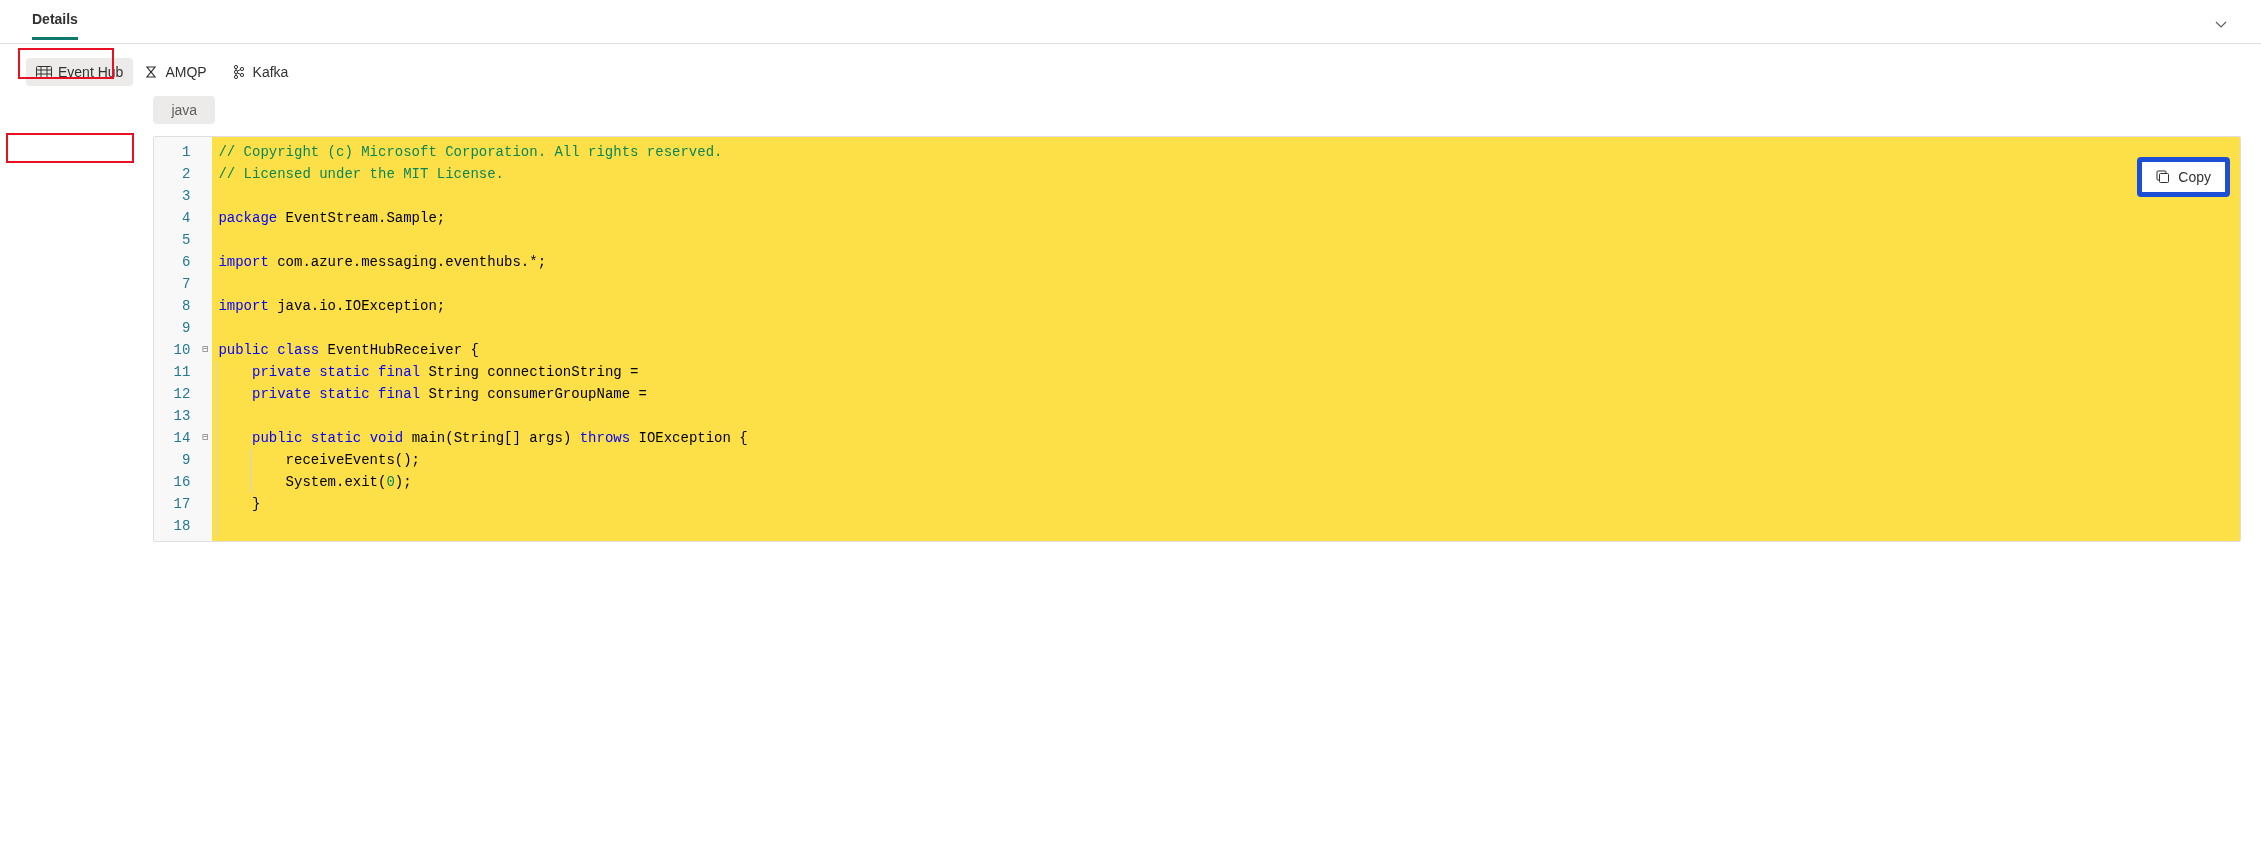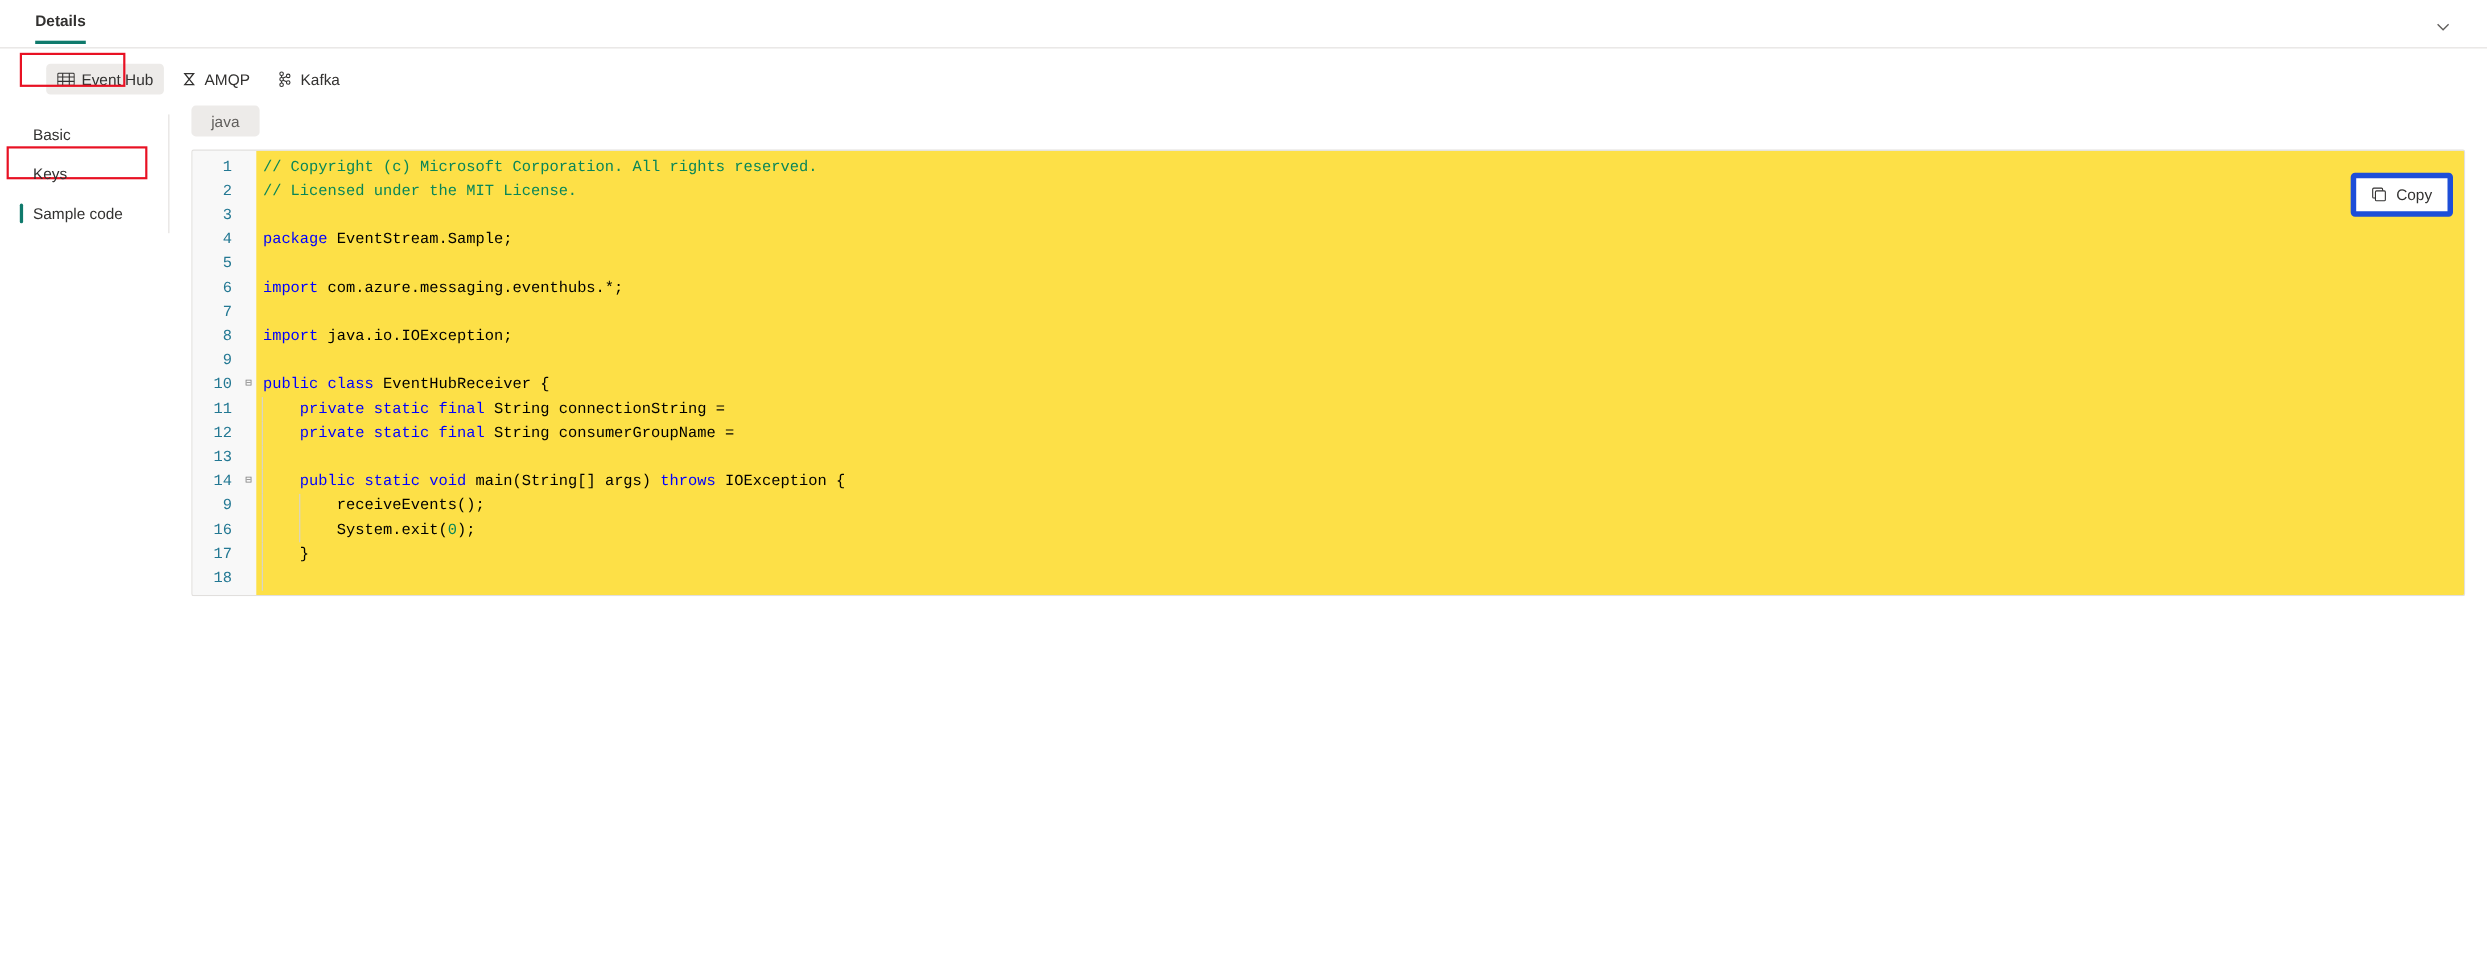--- a/index.html
+++ b/index.html
@@ -35,21 +35,21 @@
       gap: 0;
     }
     .left-column {
       width: 136px;
       flex-shrink: 0;
     }
     .top-tabs {
       display: flex;
       gap: 4px;
       align-items: center;
-      padding-left: 24px;
+      padding-left: 8px;
       margin-bottom: 10px;
     }
     .top-tab {
       display: inline-flex;
       align-items: center;
       gap: 6px;
       padding: 6px 10px;
       border-radius: 4px;
       cursor: pointer;
       font-size: 14px;
@@ -224,27 +224,20 @@
               <line x1="0.5" y1="4" x2="15.5" y2="4"></line>
               <line x1="0.5" y1="8" x2="15.5" y2="8"></line>
               <line x1="5" y1="0.5" x2="5" y2="11.5"></line>
               <line x1="11" y1="0.5" x2="11" y2="11.5"></line>
             </svg>
         </span>
         <span>Event Hub</span>
       </div>
     </div>
 
-    <div class="left-column">
-      <div class="side-nav">
-        <div class="side-nav-item">Basic</div>
-        <div class="side-nav-item">Keys</div>
-        <div class="side-nav-item active">Sample code</div>
-      </div>
-    </div>
   </div>
 
   <div style="flex:1; display:flex; flex-direction:column;">
     <div class="top-tabs" style="padding-left:0;">
       <div class="top-tab">
         <span class="tab-icon">
           <svg width="16" height="14" viewBox="0 0 16 14" fill="currentColor">
               <path d="M4 2 L12 2 L8 7 Z M4 12 L12 12 L8 7 Z" fill="none" stroke="currentColor" stroke-width="1.2"></path>
             </svg>
         </span>

